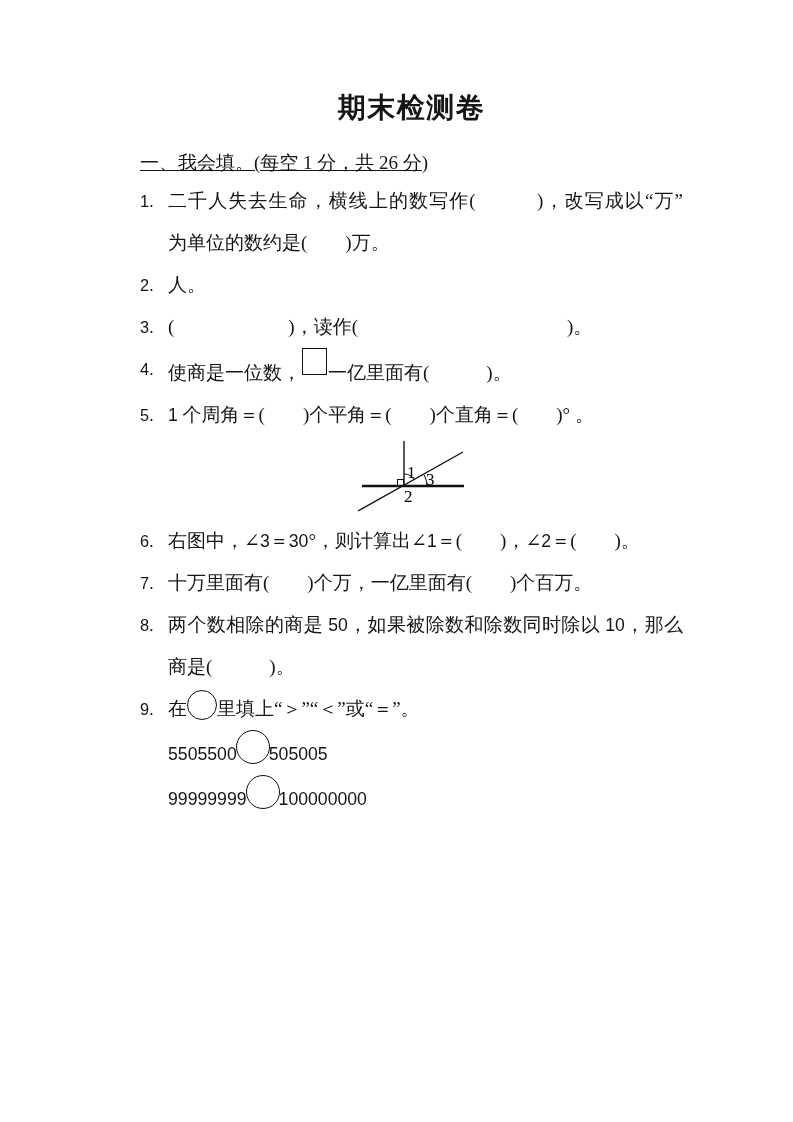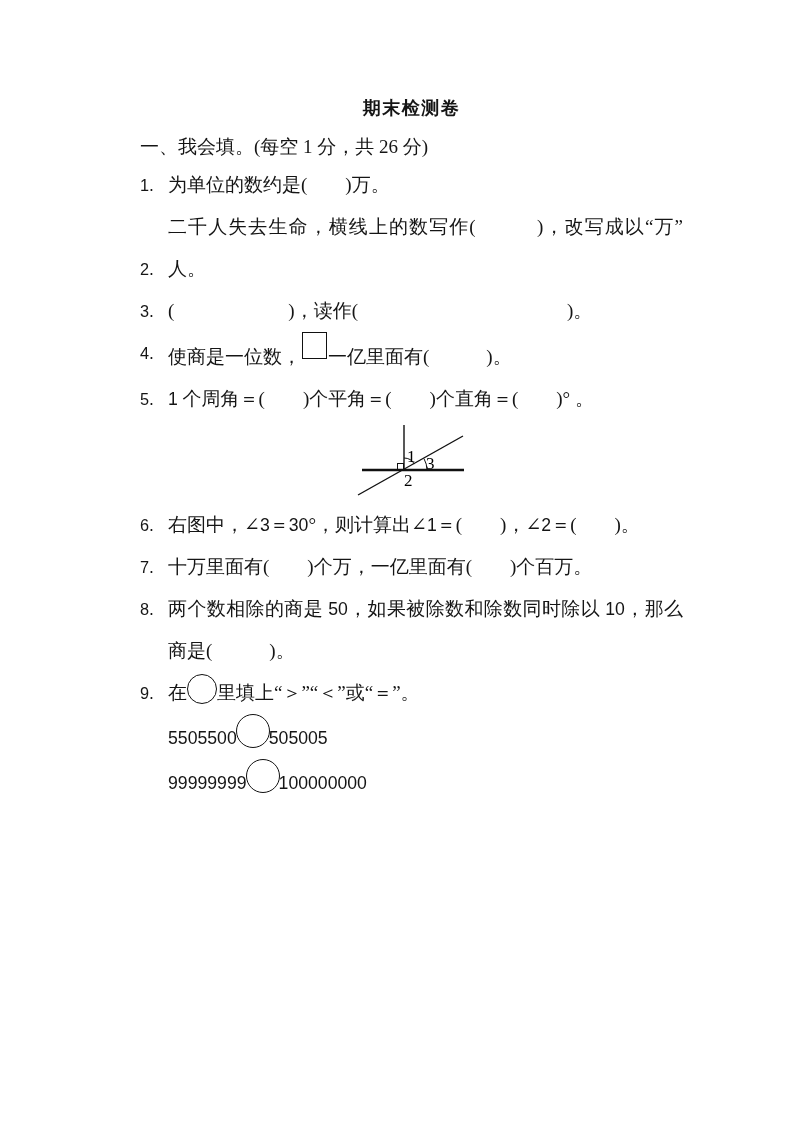--- a/index.html
+++ b/index.html
@@ -9,26 +9,26 @@
     color: #151515;
     font-family: "Liberation Serif", "DejaVu Serif", serif;
     font-size: 19px;
     overflow: hidden;
   }
   .page { padding: 92px 110px 20px 140px; box-sizing: border-box; }
 
   .title {
     text-align: center;
     font-weight: bold;
-    font-size: 18px;
+    font-size: 28px;
     line-height: 32px;
     letter-spacing: 1.5px;
   }
 
-  .heading { margin-top: 6px; line-height: 34px; }
+  .heading { margin-top: 22px; line-height: 34px; text-decoration: underline; }
 
   .q { display: flex; }
   .qnum {
     flex: 0 0 28px; width: 28px;
     line-height: 42px;
     font-family: "Liberation Sans", "DejaVu Sans", sans-serif;
     font-size: 17.5px;
   }
   .qbody { flex: 1; min-width: 0; }
   .qline { line-height: 42px; min-height: 42px; }
@@ -72,22 +72,22 @@
 
 <div class="page">
 
   <div class="title">期末检测卷</div>
 
   <div class="heading serif-nums">一、我会填。(每空 <span class="num">1</span> 分，共 <span class="num">26</span> 分)</div>
 
   <div class="q">
     <span class="qnum"><span class="num">1</span>.</span>
     <div class="qbody">
+      <div class="qline jl">二千人失去生命，横线上的数写作(　　　)，改写成以“万”</div>
       <div class="qline">为单位的数约是(　　)万。</div>
-      <div class="qline jl">二千人失去生命，横线上的数写作(　　　)，改写成以“万”</div>
     </div>
   </div>
 
   <div class="q">
     <span class="qnum"><span class="num">2</span>.</span>
     <div class="qbody">
       <div class="qline">人。</div>
     </div>
   </div>
 

